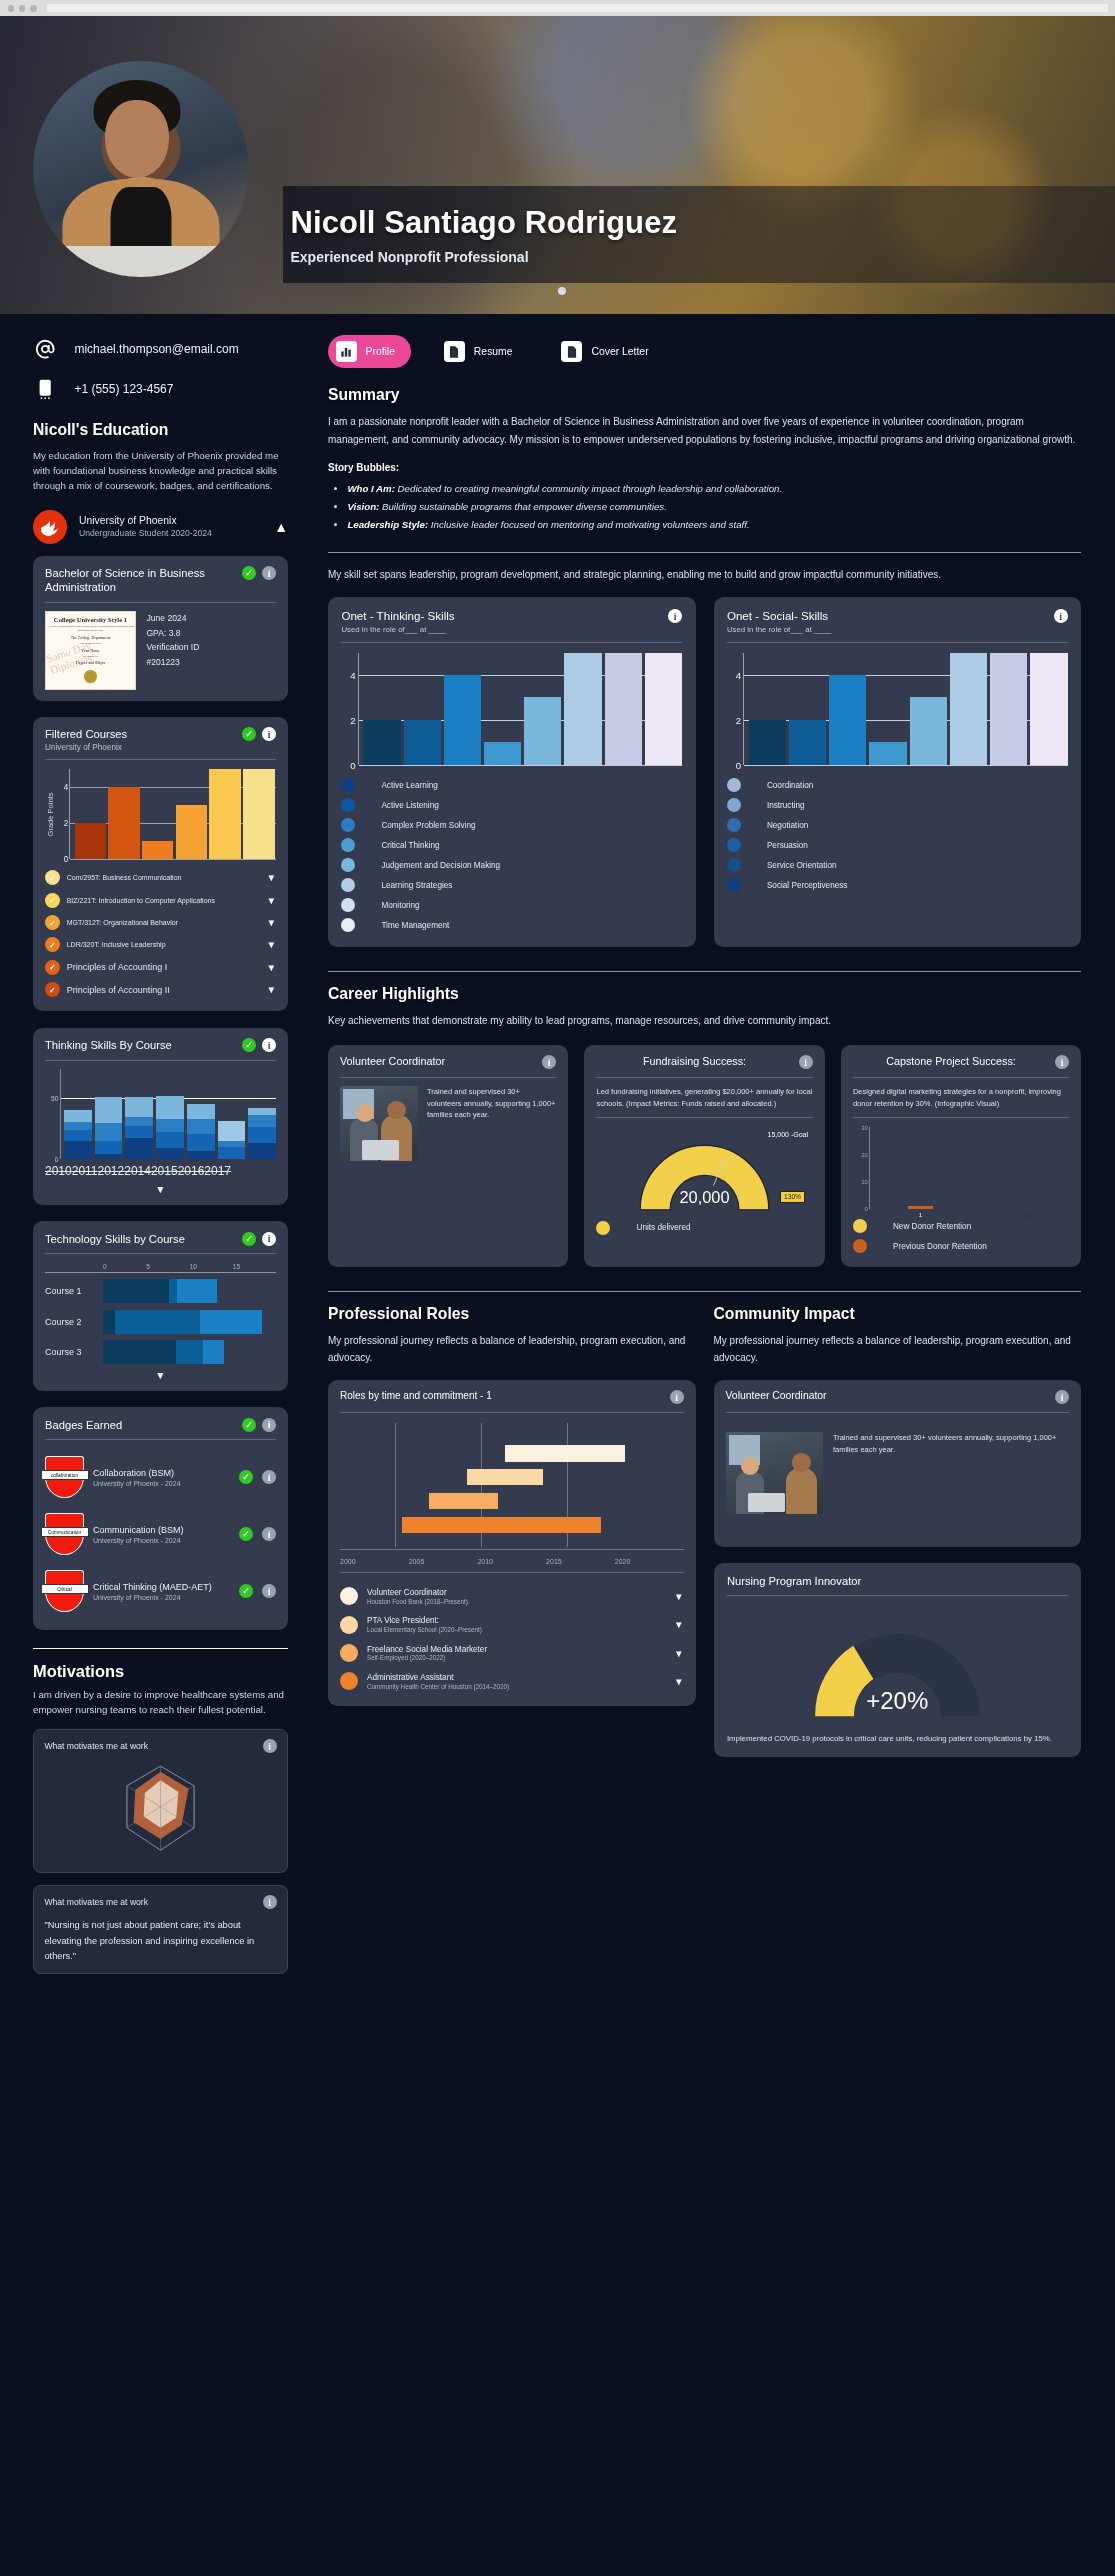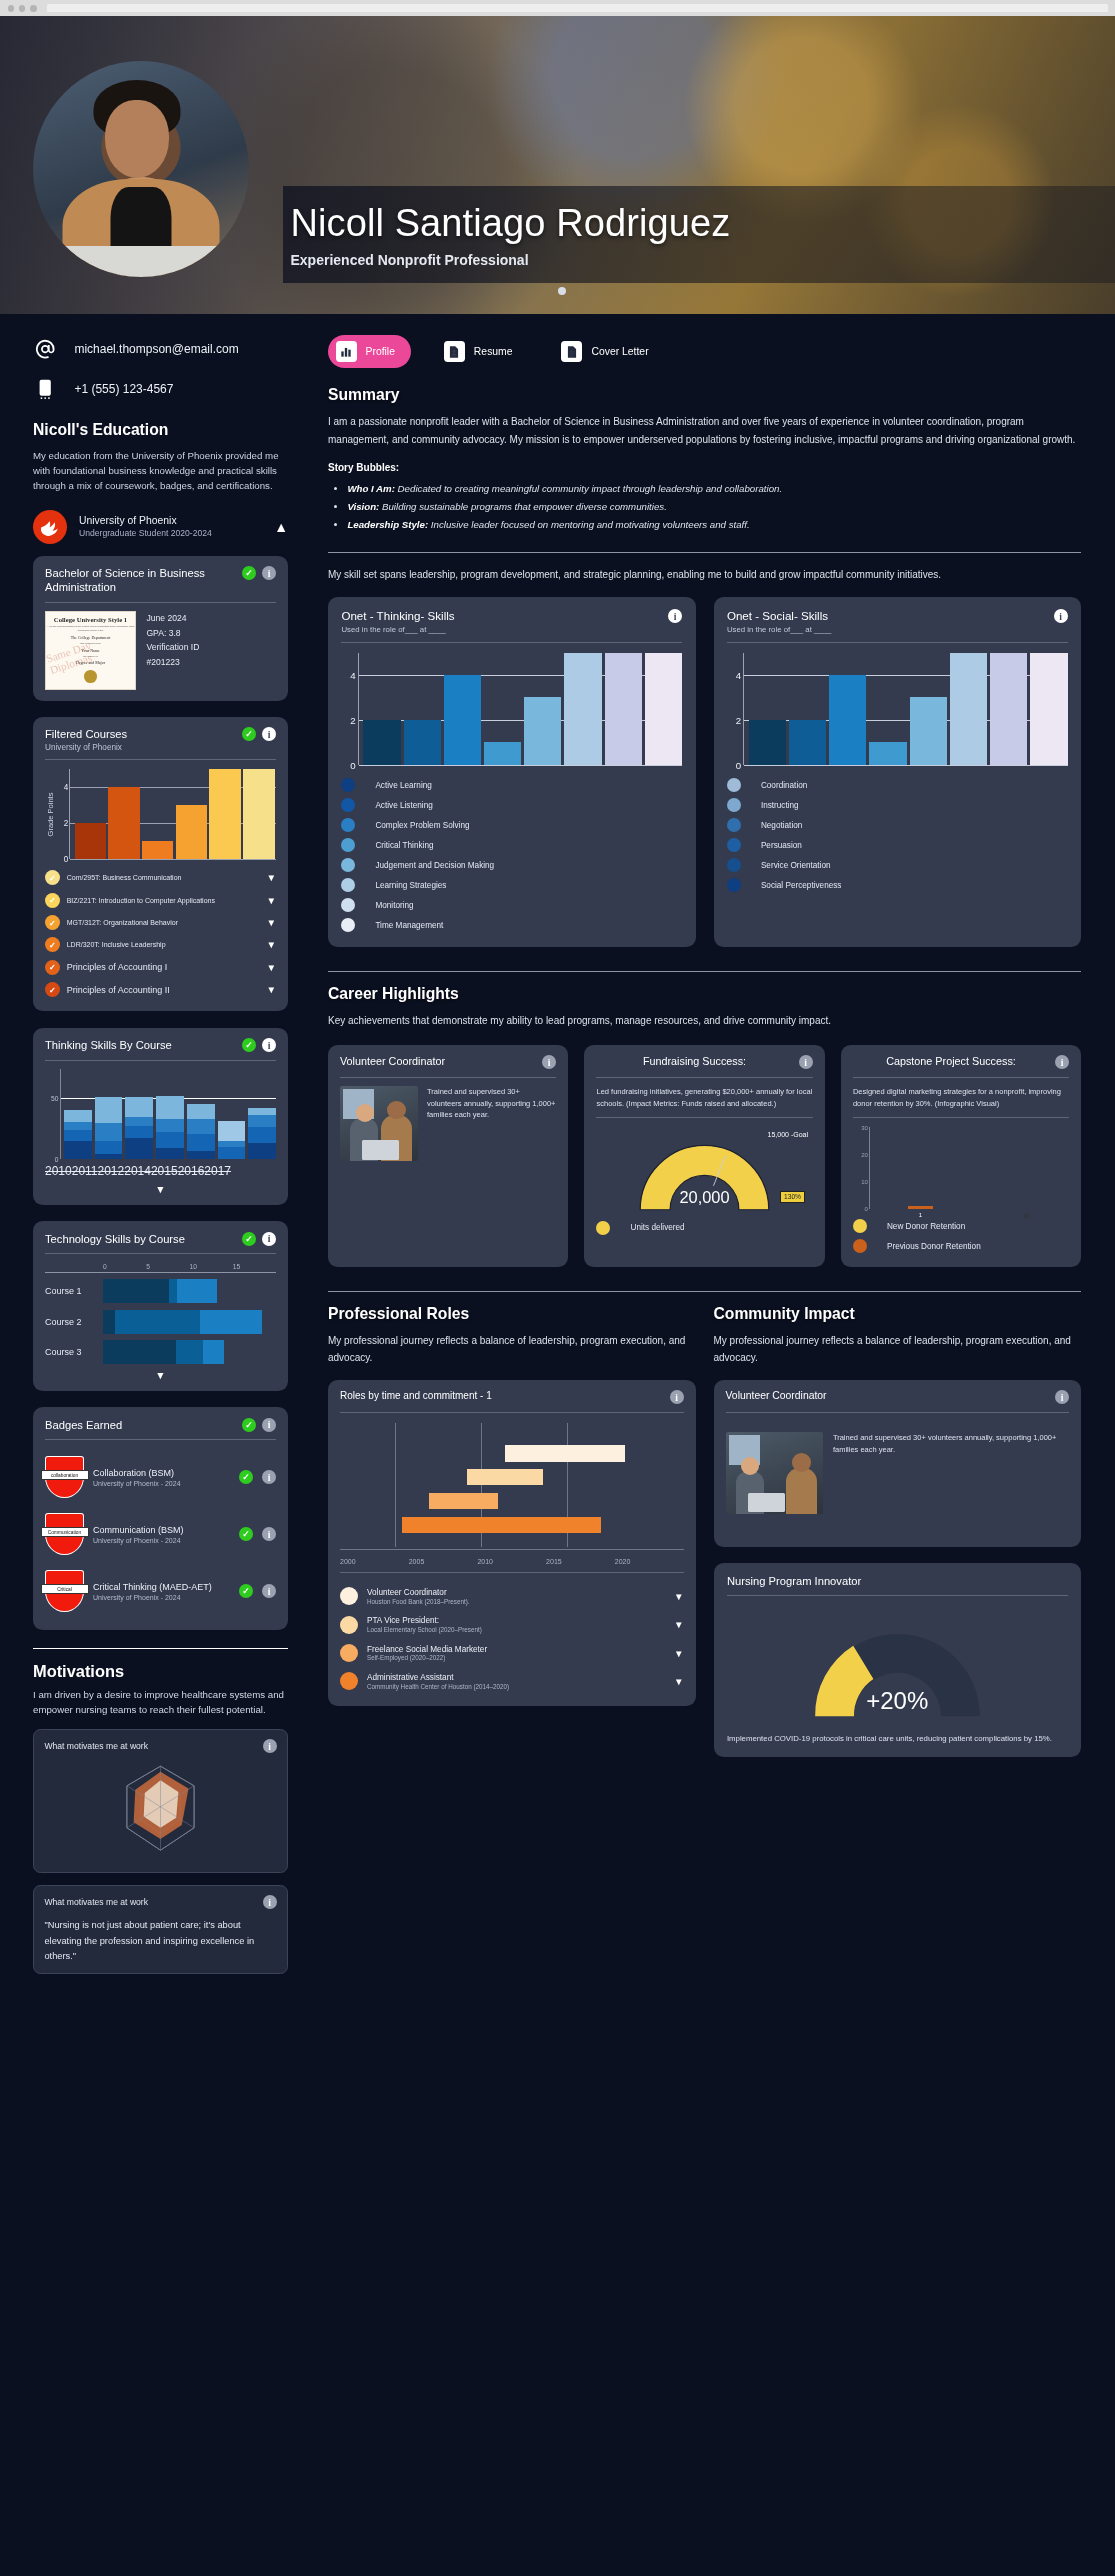--- a/index.html
+++ b/index.html
@@ -37,21 +37,21 @@
     width:87px;height:58px;border-radius:50% 50% 40% 40%;background:#1a1410;}
   .avatar .torso{position:absolute;left:50%;bottom:-13.4px;transform:translateX(-50%);
     width:157px;height:112px;border-radius:42% 42% 0 0;background:#c08a54;}
   .avatar .shirt{position:absolute;left:50%;bottom:-13.4px;transform:translateX(-50%);
     width:61px;height:104px;border-radius:30% 30% 0 0;background:#141414;}
   .avatar .laptop{position:absolute;left:50%;bottom:0;transform:translateX(-50%);
     width:179px;height:31px;background:#d8d8d4;}
   .name-band{position:absolute;left:283px;right:0;top:170px;height:97px;
     background:linear-gradient(90deg,rgba(10,14,28,.72),rgba(10,14,28,.38));z-index:4;
     display:flex;flex-direction:column;justify-content:center;padding-left:7.5px;}
-  .name-band h1{font-size:38px;font-weight:normal;letter-spacing:0.1px;color:#fff;
+  .name-band h1{font-size:31px;font-weight:bold;letter-spacing:0.1px;color:#fff;
     text-shadow:0 1.5px 4.5px rgba(0,0,0,.6);}
   .name-band h2{font-size:14px;font-weight:600;color:#e4e8f0;margin-top:7.5px;}
   .hero-dot{position:absolute;left:50%;bottom:19.4px;width:8.2px;height:8.2px;border-radius:50%;
     background:#d9dde6;z-index:5;}
   
   .page{display:flex;padding:0;}
   .sidebar{width:313px;padding:22.4px 25px 30px 33px;}
   .main{flex:1;padding:21px 34px 37px 15px;}
   
   .contact-row{display:flex;align-items:center;gap:16.4px;margin-bottom:15px;}
@@ -164,21 +164,21 @@
   .skcard .sh .n{flex:1;font-size:11.6px;color:#fff;}
   .skcard .sh .s{font-size:7.8px;color:#c3cad8;margin-top:3px;}
   .skchart{height:112px;display:flex;margin-top:10.4px;}
   .skchart .ax{width:16.4px;position:relative;}
   .skchart .ax i{position:absolute;right:2.2px;font-size:9.7px;color:#eef1f7;font-style:normal;transform:translateY(-50%);}
   .skchart .pl{flex:1;position:relative;border-left:1.1px solid #9aa2b4;}
   .skchart .pl .gl{position:absolute;left:0;right:0;height:0.7px;background:#c8cedb;}
   .skchart .pl .bars{position:absolute;inset:0 0 0 4.5px;display:flex;align-items:flex-end;gap:3px;}
   .skchart .pl .bars b{flex:1;display:block;}
   .leg{margin-top:10.4px;}
-  .leg .lr{display:flex;align-items:center;gap:20px;padding:3px 0;}
+  .leg .lr{display:flex;align-items:center;gap:26px;padding:3px 0;}
   .leg .lr .d{width:14px;height:14px;border-radius:50%;flex:none;}
   .leg .lr .x{font-size:8.2px;color:#e4e9f2;}
   
   .three{display:flex;gap:16.4px;margin-top:15px;}
   .hcard{flex:1;background:#343b4f;border-radius:9.7px;padding:10.4px 12px;}
   .hcard .hh{display:flex;align-items:flex-start;gap:6px;}
   .hcard .hh .n{flex:1;font-size:10.8px;color:#fff;}
   .hcard p{font-size:7.5px;line-height:1.55;color:#dbe1ec;}
   .photo{width:78px;height:75px;flex:none;border-radius:2.2px;overflow:hidden;position:relative;
     background:linear-gradient(160deg,#4d5a68,#2c333d);}

